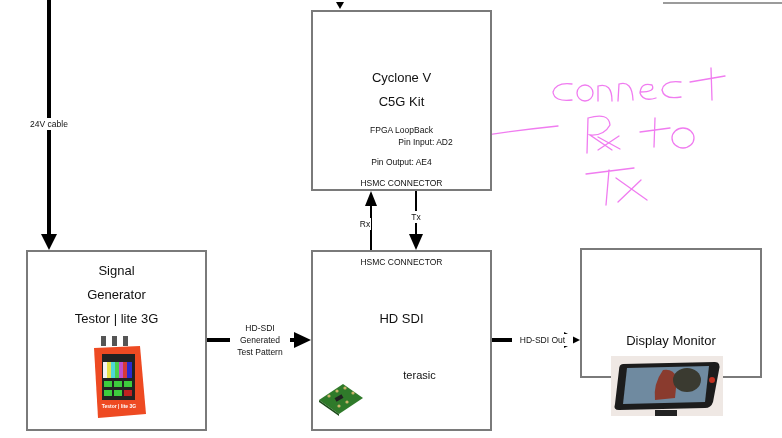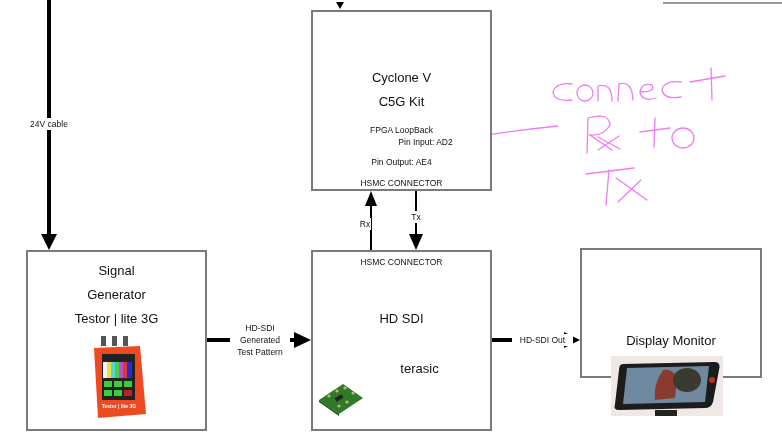--- a/index.html
+++ b/index.html
@@ -103,21 +103,21 @@
 
 <div class="lbl" style="left:230px; top:322px; width:60px;">
   <div>HD-SDI</div>
   <div>Generated</div>
   <div>Test Pattern</div>
 </div>
 
 <div class="box" style="left:311px; top:250px; width:181px; height:181px;">
   <div class="t small" style="top:4px;">HSMC CONNECTOR</div>
   <div class="t big" style="top:56px;">HD SDI</div>
-  <div class="t" style="top:110px; font-size:13px; line-height:14px;padding-left:36px;">terasic</div>
+  <div class="t" style="top:116px; font-size:11px; line-height:14px;padding-left:36px;">terasic</div>
   <svg class="img" style="left:4px; top:130px;" width="48" height="34" viewBox="0 0 48 34">
     <path d="M2,18 L26,2 L46,16 L22,32 Z" fill="#2f7a2a"></path>
     <path d="M2,18 L22,32 L22,34 L2,20 Z" fill="#1d4d1a"></path>
     <circle cx="12" cy="14" r="1.6" fill="#c9b36a"></circle>
     <circle cx="20" cy="9" r="1.6" fill="#c9b36a"></circle>
     <circle cx="28" cy="6" r="1.6" fill="#c9b36a"></circle>
     <circle cx="36" cy="11" r="1.6" fill="#c9b36a"></circle>
     <circle cx="30" cy="20" r="1.6" fill="#c9b36a"></circle>
     <circle cx="22" cy="24" r="1.6" fill="#c9b36a"></circle>
     <rect x="18" y="14" width="8" height="4" fill="#222" transform="rotate(-30 22 16)"></rect>

